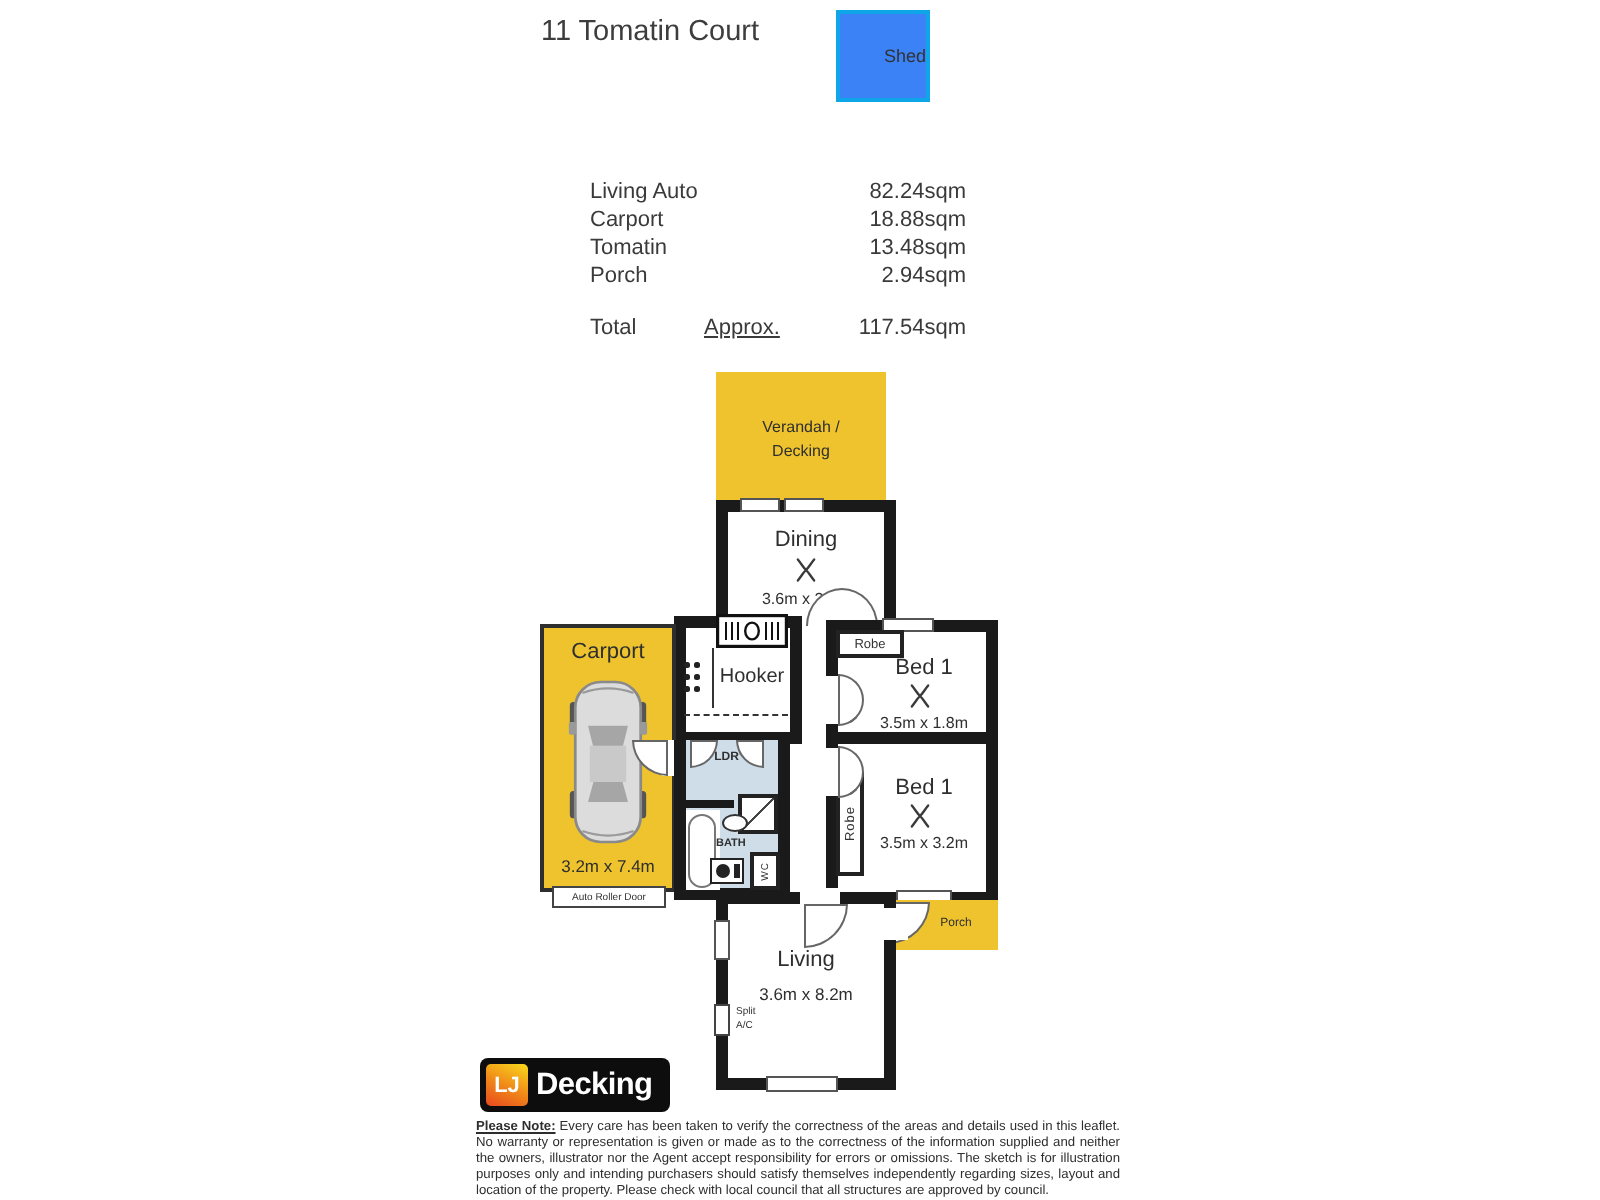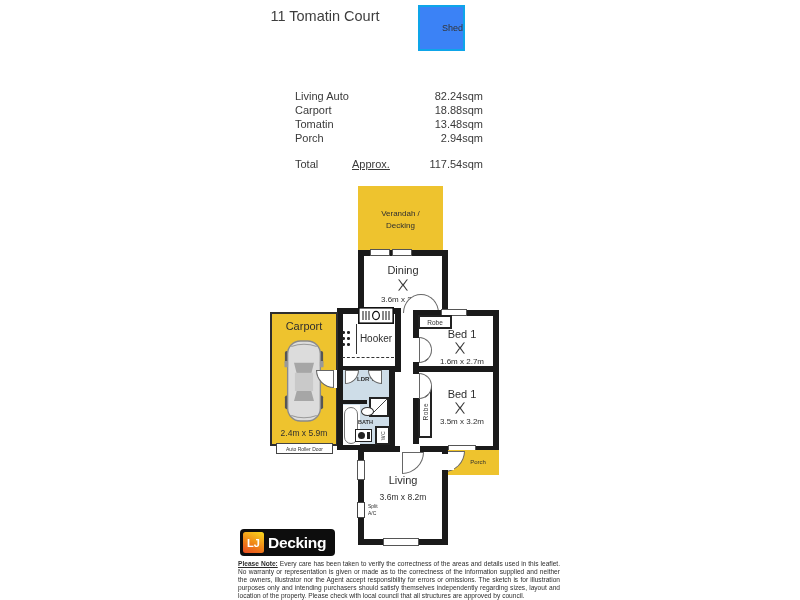--- a/index.html
+++ b/index.html
@@ -150,21 +150,21 @@
   </g>
   <rect x="4" y="2" width="36" height="88" rx="14" fill="#dcdcdc" stroke="#8a8a8a" stroke-width="1.5"></rect>
   <rect x="0.5" y="24" width="4" height="7" rx="1" fill="#999"></rect>
   <rect x="39.5" y="24" width="4" height="7" rx="1" fill="#999"></rect>
   <path d="M11 26 L33 26 L30 38 L14 38 Z" fill="#a6a6a6"></path>
   <rect x="12" y="37" width="20" height="20" fill="#c9c9c9"></rect>
   <path d="M14 57 L30 57 L33 68 L11 68 Z" fill="#a6a6a6"></path>
   <path d="M8 8 Q22 3 36 8" fill="none" stroke="#9a9a9a" stroke-width="1.2"></path>
   <path d="M8 84 Q22 89 36 84" fill="none" stroke="#9a9a9a" stroke-width="1.2"></path>
 </svg>
-<div class="abs rdims" style="left:270px;top:428px;width:68px;font-size:8.5px">2.4m x 5.9m</div>
+<div class="abs rdims" style="left:270px;top:428px;width:68px;font-size:8.5px">3.2m x 7.4m</div>
 <div class="abs smallbox" style="left:276px;top:443px;width:57px;height:11px;display:flex;align-items:center;justify-content:center;font-size:5px;color:#333">Auto Roller Door</div>
 <div class="abs gap" style="left:331px;top:370px;width:10px;height:18px"></div>
 <div class="abs arc arc-bl" style="left:316px;top:370px;width:18px;height:18px"></div>
 
 <div class="abs blue" style="left:337px;top:370px;width:58px;height:80px;border-left:6px solid var(--wall);border-right:6px solid var(--wall);border-bottom:6px solid var(--wall);box-sizing:border-box"></div>
 <div class="abs tiny" style="left:343px;top:376px;width:46px;text-align:center;font-weight:bold;font-size:6px">LDR'Y</div>
 <div class="abs arc arc-br" style="left:345px;top:370px;width:14px;height:14px"></div>
 <div class="abs arc arc-bl" style="left:368px;top:370px;width:14px;height:14px"></div>
 <div class="abs" style="left:343px;top:400px;width:24px;height:4px;background:var(--wall)"></div>
 <div class="abs shower" style="left:369px;top:397px;width:20px;height:20px"></div>
@@ -182,21 +182,21 @@
 
 <div class="abs room" style="left:413px;top:310px;width:86px;height:62px"></div>
 <div class="abs win" style="left:441px;top:309px;width:26px;height:7px"></div>
 <div class="abs robe-box" style="left:418px;top:315px;width:34px;height:14px">
   <span>Robe</span>
 </div>
 <div class="abs rlabel" style="left:427px;top:328px;width:70px">Bed 1</div>
 <svg class="abs fan" style="left:453px;top:341px" viewBox="0 0 24 24">
   <path d="M5 3 C9 8 9 9 12 12 C15 15 15 16 19 21 M19 3 C15 8 15 9 12 12 C9 15 9 16 5 21" fill="none" stroke="#3a3a3a" stroke-width="2" stroke-linecap="round"></path>
 </svg>
-<div class="abs rdims" style="left:427px;top:357px;width:70px">1.6m x 2.7m</div>
+<div class="abs rdims" style="left:427px;top:357px;width:70px">3.5m x 1.8m</div>
 <div class="abs gap" style="left:412px;top:338px;width:8px;height:24px"></div>
 <div class="abs arc arc-d-right" style="left:419px;top:337px;width:13px;height:26px"></div>
 
 <div class="abs room" style="left:413px;top:366px;width:86px;height:86px"></div>
 <div class="abs robe-box" style="left:418px;top:386px;width:14px;height:52px">
   <span class="vtext">Robe</span>
 </div>
 <div class="abs rlabel" style="left:427px;top:388px;width:70px">Bed 1</div>
 <svg class="abs fan" style="left:453px;top:401px" viewBox="0 0 24 24">
   <path d="M5 3 C9 8 9 9 12 12 C15 15 15 16 19 21 M19 3 C15 8 15 9 12 12 C9 15 9 16 5 21" fill="none" stroke="#3a3a3a" stroke-width="2" stroke-linecap="round"></path>

